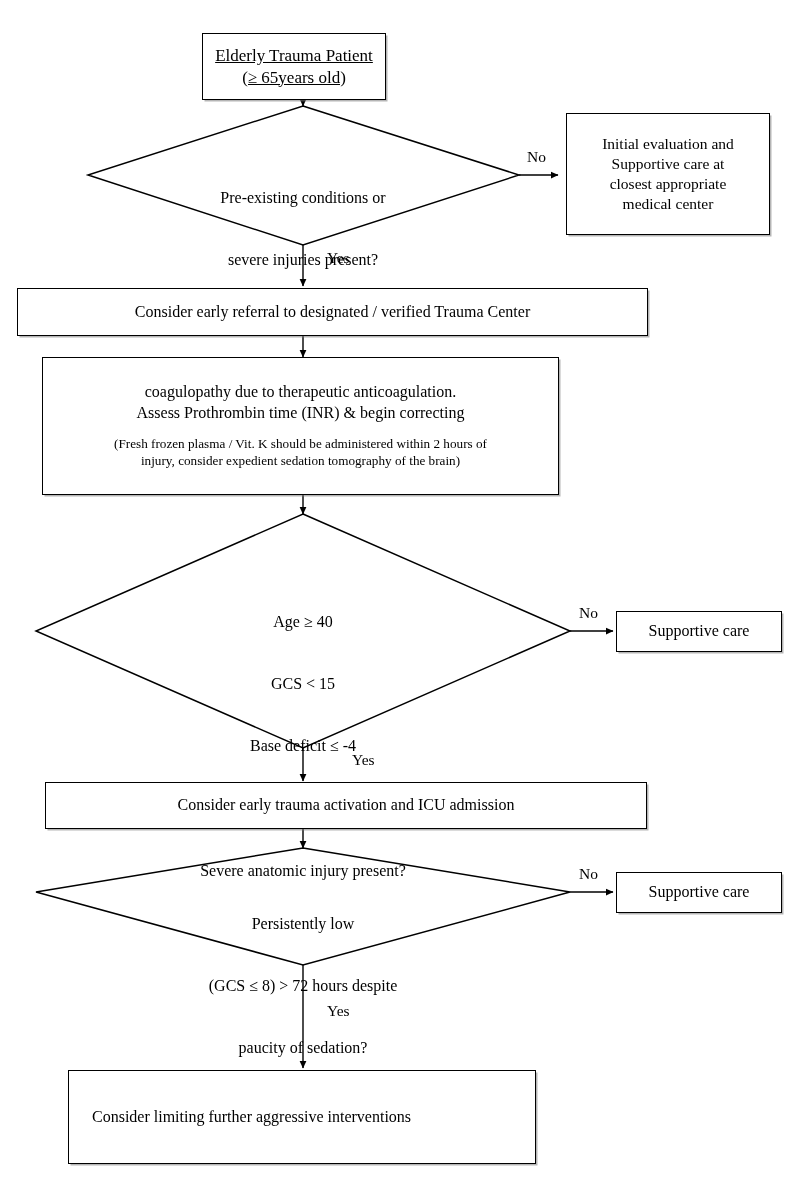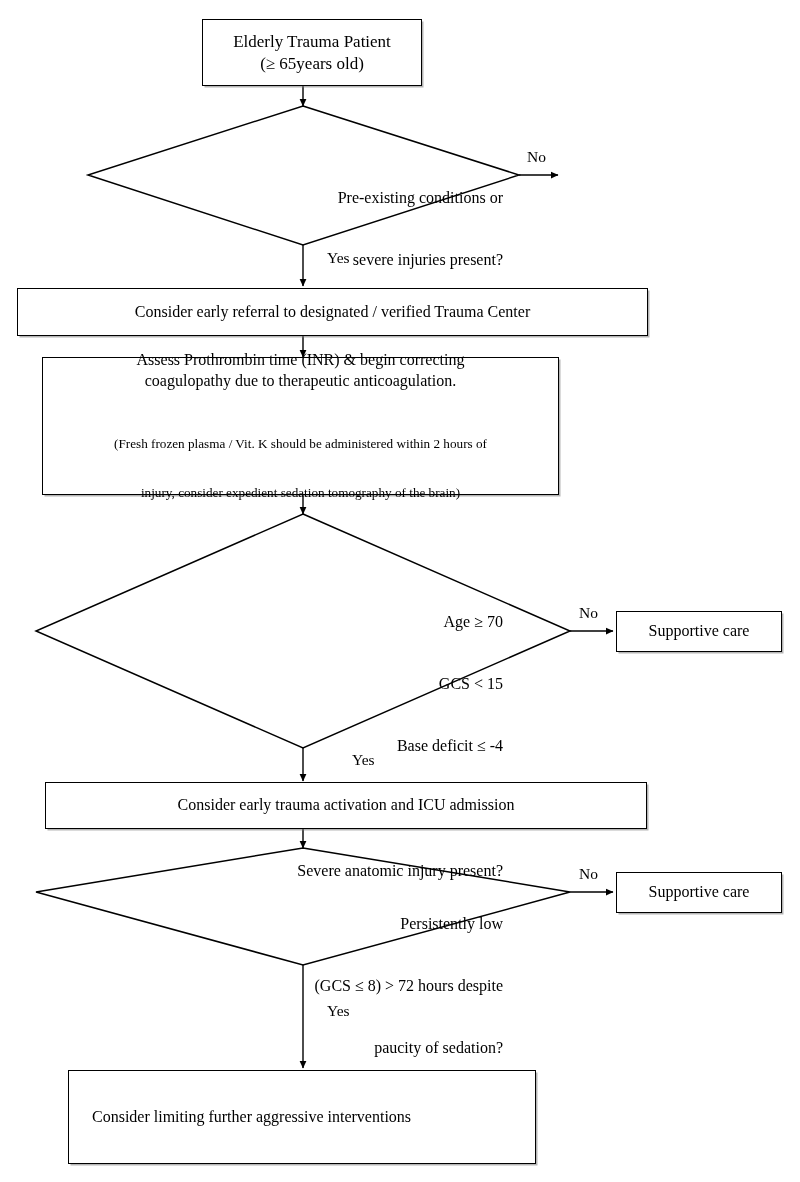--- a/index.html
+++ b/index.html
@@ -38,34 +38,34 @@
     border: 1.3px solid #000000;
     background: #ffffff;
     box-shadow: 2px 2px 0 -0.5px rgba(120,120,120,0.55);
   }
   .box-inner {
     padding: 0 8px;
     line-height: 1.28;
   }
   .diamond-label {
     position: absolute;
-    text-align: right;
+    text-align: center;
     line-height: 1.3;
     white-space: pre;
   }
   .edge-label {
     position: absolute;
     font-size: 15.5px;
     line-height: 1;
     white-space: pre;
   }
   .t17 { font-size: 17px; }
   .t16 { font-size: 16px; }
   .t15 { font-size: 15.5px; }
-  .t13 { font-size: 13.2px; margin-top: 32px; }
+  .t13 { font-size: 13.2px; }
   .sub-gap { height: 13px; }
   .nowrap { white-space: pre; }
 </style>
 </head>
 <body>
 
 <div id="chart">
 
   <svg class="edges" viewBox="0 0 800 1182">
     <defs>
@@ -94,51 +94,59 @@
 
     <line x1="303" y1="965" x2="303" y2="1068" stroke="#000" stroke-width="1.4" marker-end="url(#arrow)"></line>
 
     <polygon points="303,106 519,175 303,245 88,175" fill="#ffffff" stroke="#000000" stroke-width="1.5"></polygon>
 
     <polygon points="303,514 570,631 303,748 36,631" fill="#ffffff" stroke="#000000" stroke-width="1.5"></polygon>
 
     <polygon points="303,848 570,892 303,965 36,892" fill="#ffffff" stroke="#000000" stroke-width="1.5"></polygon>
   </svg>
 
-  <div class="node box" style="left:202px; top:19px; width:220px; height:67px;">
+  <div class="node box" style="left:202px; top:33px; width:184px; height:67px;text-decoration:underline;">
     <div class="box-inner t17">
       <div class="nowrap">Elderly Trauma Patient</div>
       <div class="nowrap">(≥ 65years old)</div>
     </div>
   </div>
 
   <div class="diamond-label t16" style="left:103px; top:146px; width:400px;">
     <div>Pre-existing conditions or</div>
     <div>severe injuries present?</div>
   </div>
 
+  <div class="node box" style="left:566px; top:113px; width:204px; height:122px;">
+    <div class="box-inner t15">
+      <div class="nowrap">Initial evaluation and</div>
+      <div class="nowrap">Supportive care at</div>
+      <div class="nowrap">closest appropriate</div>
+      <div class="nowrap">medical center</div>
+    </div>
+  </div>
 
   <div class="node box" style="left:17px; top:288px; width:631px; height:48px;">
     <div class="box-inner t16">
       <div class="nowrap">Consider early referral to designated / verified Trauma Center</div>
     </div>
   </div>
 
   <div class="node box" style="left:42px; top:357px; width:517px; height:138px;">
     <div class="box-inner" style="width:100%;">
+      <div class="t16 nowrap">coagulopathy due to therapeutic anticoagulation.</div>
       <div class="t16 nowrap">Assess Prothrombin time (INR) &amp; begin correcting</div>
-      <div class="t16 nowrap">coagulopathy due to therapeutic anticoagulation.</div>
       <div class="sub-gap"></div>
       <div class="t13 nowrap">(Fresh frozen plasma / Vit. K should be administered within 2 hours of</div>
       <div class="t13 nowrap">injury, consider expedient sedation tomography of the brain)</div>
     </div>
   </div>
 
   <div class="diamond-label t16" style="left:103px; top:570px; width:400px;">
-    <div>Age ≥ 70</div>
+    <div>Age ≥ 40</div>
     <div>GCS &lt; 15</div>
     <div>Base deficit ≤ -4</div>
     <div>or</div>
     <div>Severe anatomic injury present?</div>
   </div>
 
   <div class="node box" style="left:616px; top:611px; width:166px; height:41px;">
     <div class="box-inner t16">
       <div class="nowrap">Supportive care</div>
     </div>

